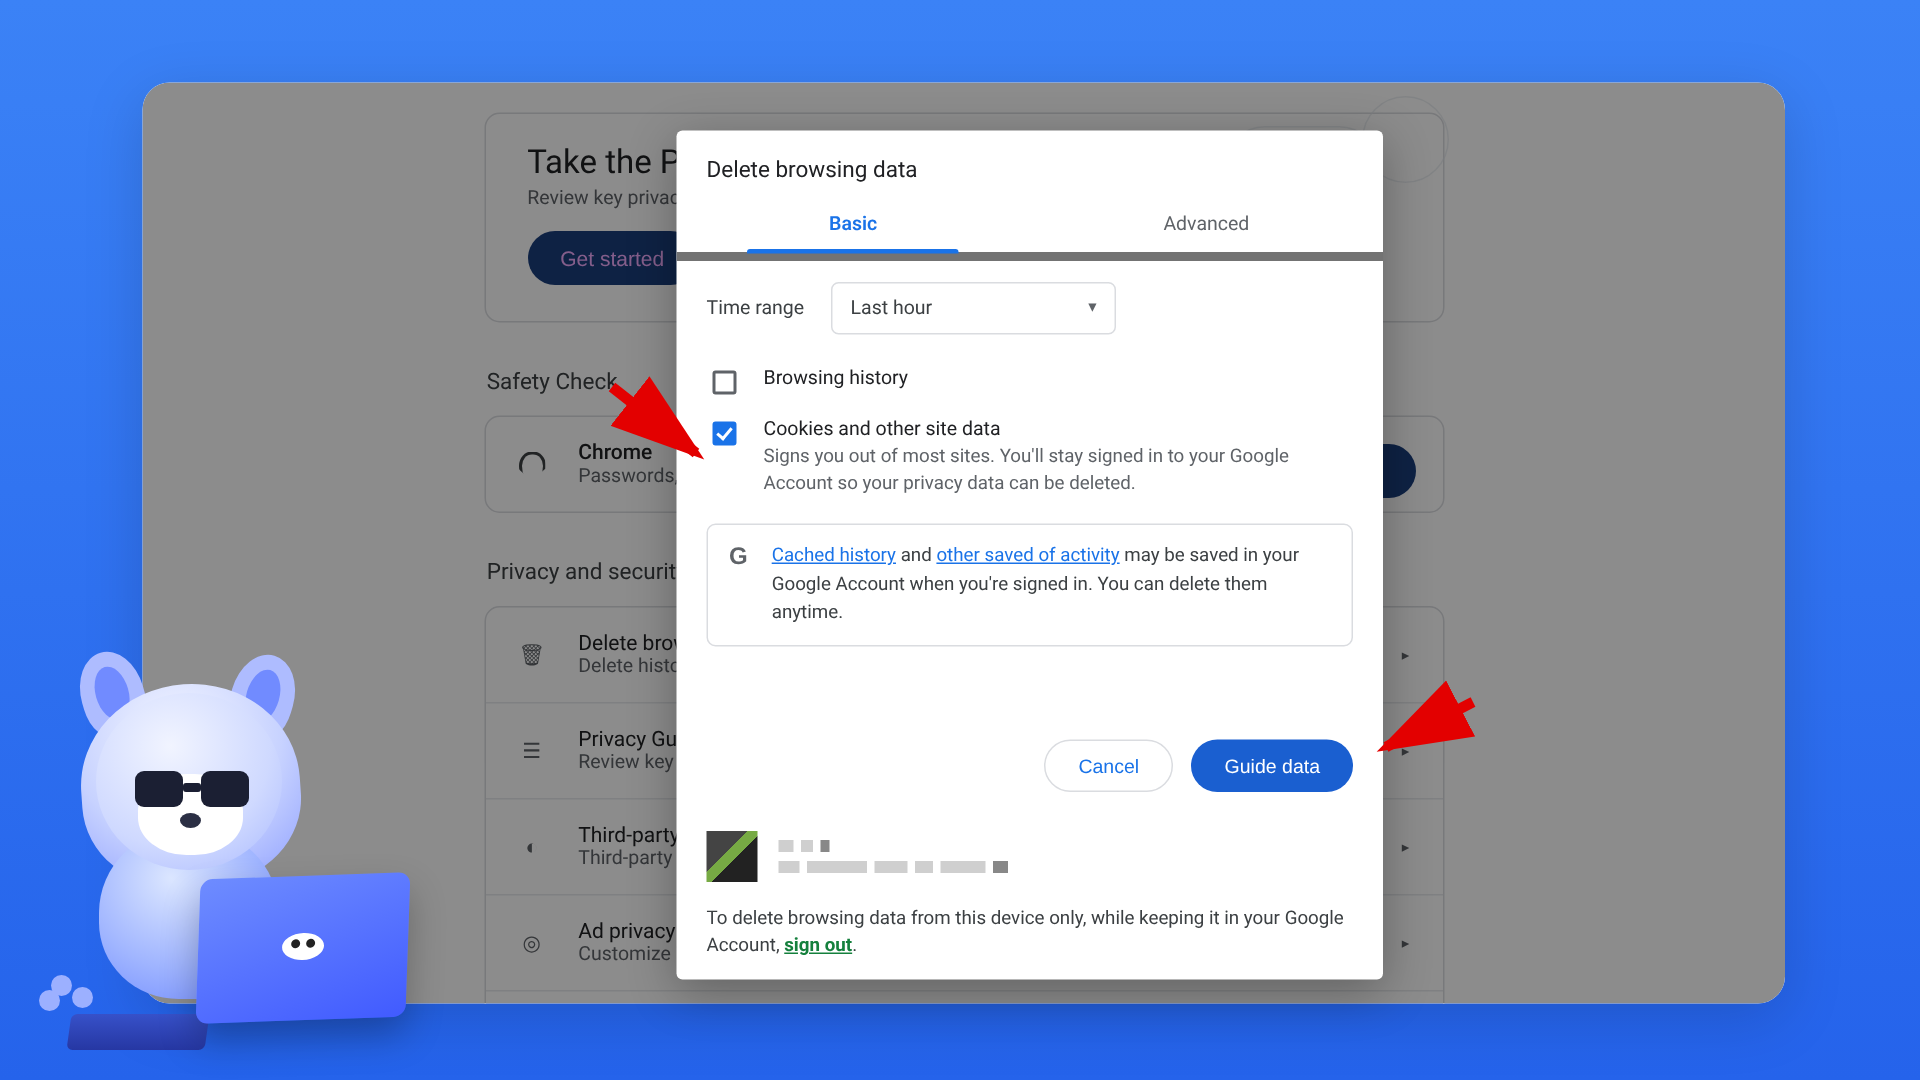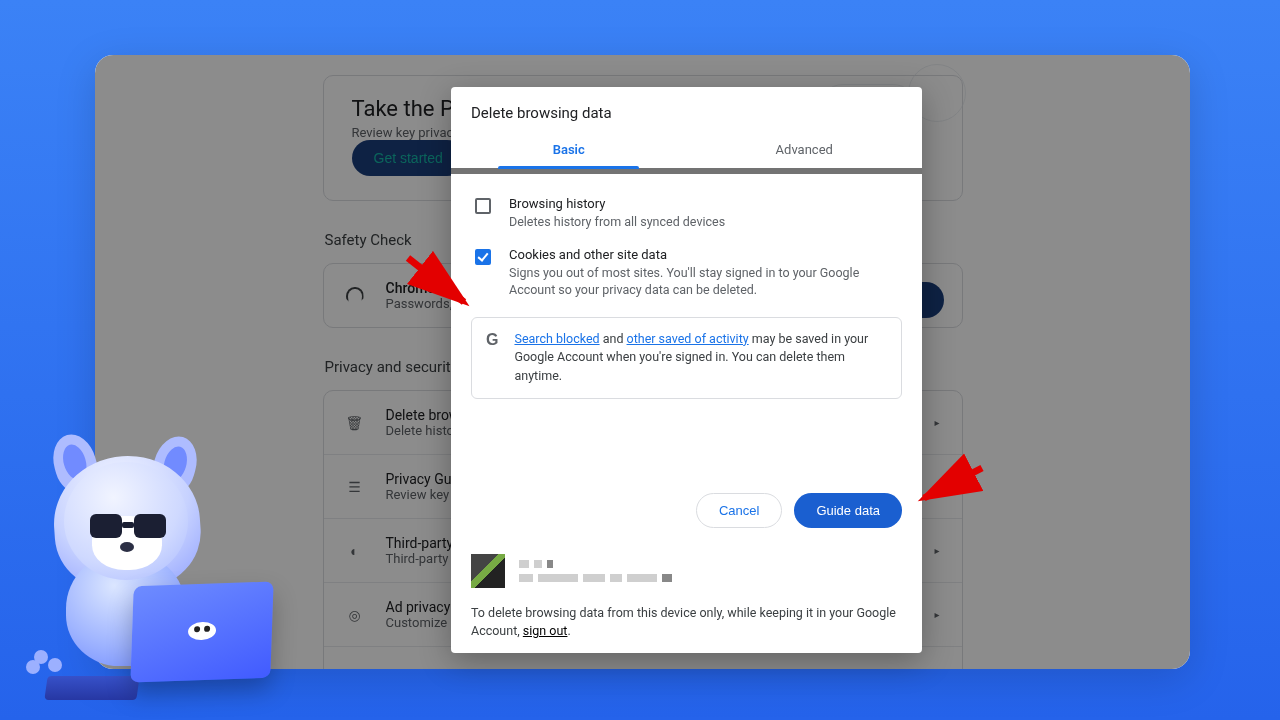--- a/index.html
+++ b/index.html
@@ -18,21 +18,21 @@
     position:absolute; inset:0; background:rgba(0,0,0,.45);
     border-radius:18px;
   }
 
   
   .bg-content { position:absolute; inset:0; padding:0; color:#202124; }
   .bg-inner { width:640px; margin:0 auto; }
   .guide-box { border:1px solid #dadce0; border-radius:10px; margin-top:20px; padding:20px 28px 24px; position:relative; }
   .guide-title { font-size:22px; color:#202124; margin-bottom:4px; }
   .guide-sub { font-size:13px; color:#5f6368; }
-  .guide-btn { background:#1a3e7d; color:#14b8a6; border:none; border-radius:20px; padding:10px 22px; font-size:14px; }
+  .guide-btn { margin-top:14px; background:#1a3e7d; color:#f0abfc; border:none; border-radius:20px; padding:10px 22px; font-size:14px; }
   .sec-h { font-size:15px; color:#3c4043; margin:30px 0 14px 2px; }
   .sec-box { border:1px solid #dadce0; border-radius:10px; padding:16px 22px; display:flex; align-items:center; position:relative; }
   .shield { width:18px; height:20px; border:2px solid #3c4043; border-radius:50% 50% 45% 45% / 50% 50% 55% 55%; border-bottom:none; clip-path:polygon(0 0,100% 0,100% 60%,50% 100%,0 60%); margin-right:22px; margin-top:2px; }
   .sec-txt1 { font-size:14px; color:#202124; font-weight:500; }
   .sec-txt2 { font-size:13px; color:#5f6368; }
   .safety-btn { position:absolute; right:18px; top:18px; background:#1a3e7d; color:#fff; border:none; border-radius:20px; padding:10px 22px; font-size:14px; }
   .list-box { border:1px solid #dadce0; border-radius:10px; margin-top:14px; }
   .li { display:flex; align-items:center; padding:16px 22px; border-bottom:1px solid #e8eaed; position:relative; }
   .li:last-child{border-bottom:none;}
   .li-ic { width:18px; text-align:center; margin-right:22px; color:#5f6368; font-size:14px; }
@@ -78,21 +78,21 @@
   .actions { display:flex; justify-content:flex-end; gap:12px; padding:14px 20px 16px; }
   .btn-cancel { border:1px solid #dadce0; background:#fff; color:#1a73e8; font-size:13px; padding:9px 22px; border-radius:20px; cursor:pointer; }
   .btn-delete { border:none; background:#1a5fd0; color:#fff; font-size:13px; font-weight:500; padding:9px 22px; border-radius:20px; cursor:pointer; }
 
   .below { padding:4px 20px 12px; }
   .user-row { display:flex; align-items:center; gap:14px; padding:6px 0 10px; }
   .avatar { width:34px; height:34px; background:linear-gradient(135deg,#444 0 40%, #7a4 40% 55%, #222 55%); position:relative; }
   .blur-line { height:8px; display:flex; gap:5px; }
   .bl { background:#cfcfcf; }
   .signout { font-size:12.5px; color:#3c4043; line-height:1.5; padding-top:6px; }
-  .signout .lnk { color:#000000; }
+  .signout .lnk { color:#15803d;font-weight:bold; }
 
   
   .arrow { position:absolute; pointer-events:none; }
   .arrow svg { overflow:visible; }
 
   
   .mascot { position:absolute; left:26px; bottom:12px; width:230px; height:260px; }
   .m-body { position:absolute; left:40px; bottom:42px; width:120px; height:115px; background:radial-gradient(circle at 40% 30%, #dbe6ff, #9fb4ff 55%, #6b86ff); border-radius:52% 52% 46% 46%; }
   .m-head { position:absolute; left:38px; bottom:128px; width:124px; height:118px; background:radial-gradient(circle at 40% 30%, #f1f4ff, #cfd9ff 60%, #a8b8ff); border-radius:50%; }
   .m-hood { position:absolute; left:28px; bottom:118px; width:146px; height:134px; background:radial-gradient(circle at 45% 25%, #f5f7ff, #c7d2ff 55%, #8d9eff); border-radius:50% 50% 42% 42%; transform:rotate(-4deg); }
@@ -190,42 +190,47 @@
 
 <div class="dialog">
   <div class="dlg-title">Delete browsing data</div>
 
   <div class="tabs">
     <div class="tab active">Basic</div>
     <div class="tab">Advanced</div>
   </div>
 
   <div class="scroll">
+    <div class="tr-row">
+      <span class="tr-lbl">Time range</span>
+      <div class="tr-sel">
+        <span>Last hour</span>
+      </div>
+    </div>
 
     <div class="opt">
       <span class="cb"></span>
       <div>
         <div class="opt-t1">Browsing history</div>
-        <div class="opt-t2">Deletes history from all synced devices</div>
       </div>
     </div>
 
     <div class="opt">
       <span class="cb checked"></span>
       <div>
         <div class="opt-t1">Cookies and other site data</div>
         <div class="opt-t2">Signs you out of most sites. You'll stay signed in to your Google Account so your privacy data can be deleted.</div>
       </div>
     </div>
 
 
     <div class="info-box">
       <span class="g-logo">G</span>
       <div class="info-txt">
-        <span class="lnk">Search blocked</span><span> and </span><span class="lnk">other saved of activity</span><span> may be saved in your Google Account when you're signed in. You can delete them anytime.</span>
+        <span class="lnk">Cached history</span><span> and </span><span class="lnk">other saved of activity</span><span> may be saved in your Google Account when you're signed in. You can delete them anytime.</span>
       </div>
     </div>
   </div>
 
   <div class="actions">
     <button class="btn-cancel">Cancel</button>
     <button class="btn-delete">Guide data</button>
   </div>
 
   <div class="below">

